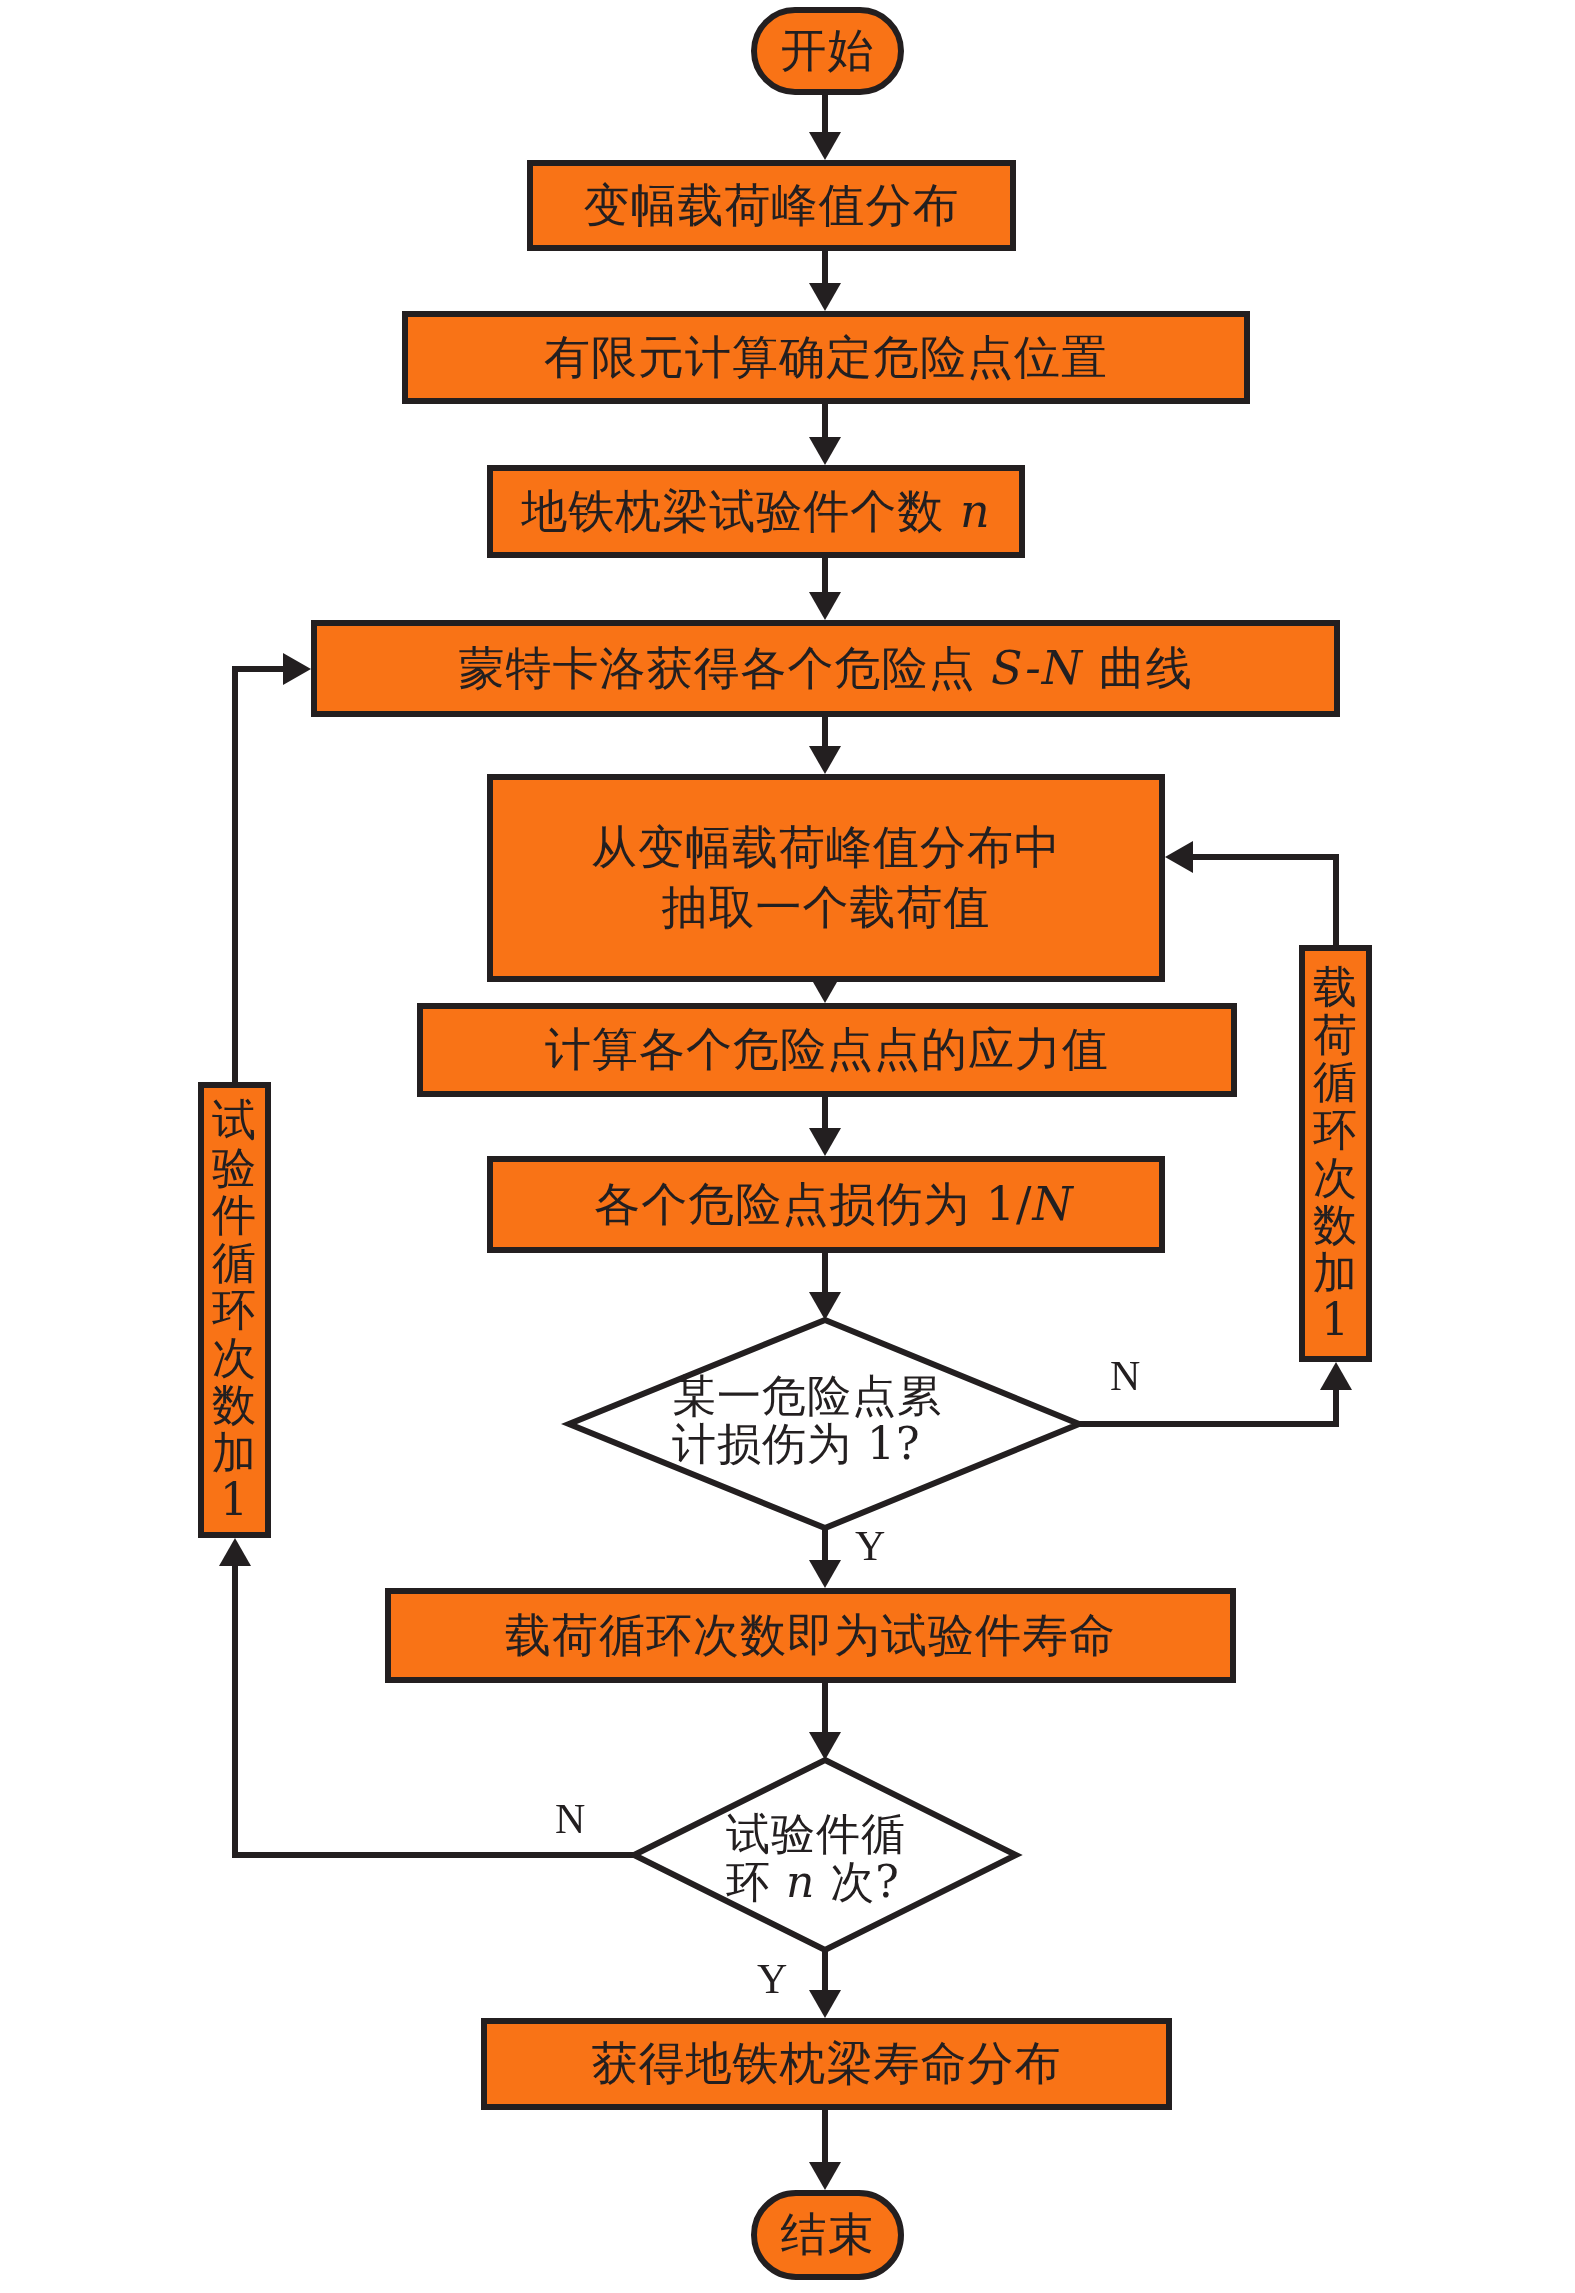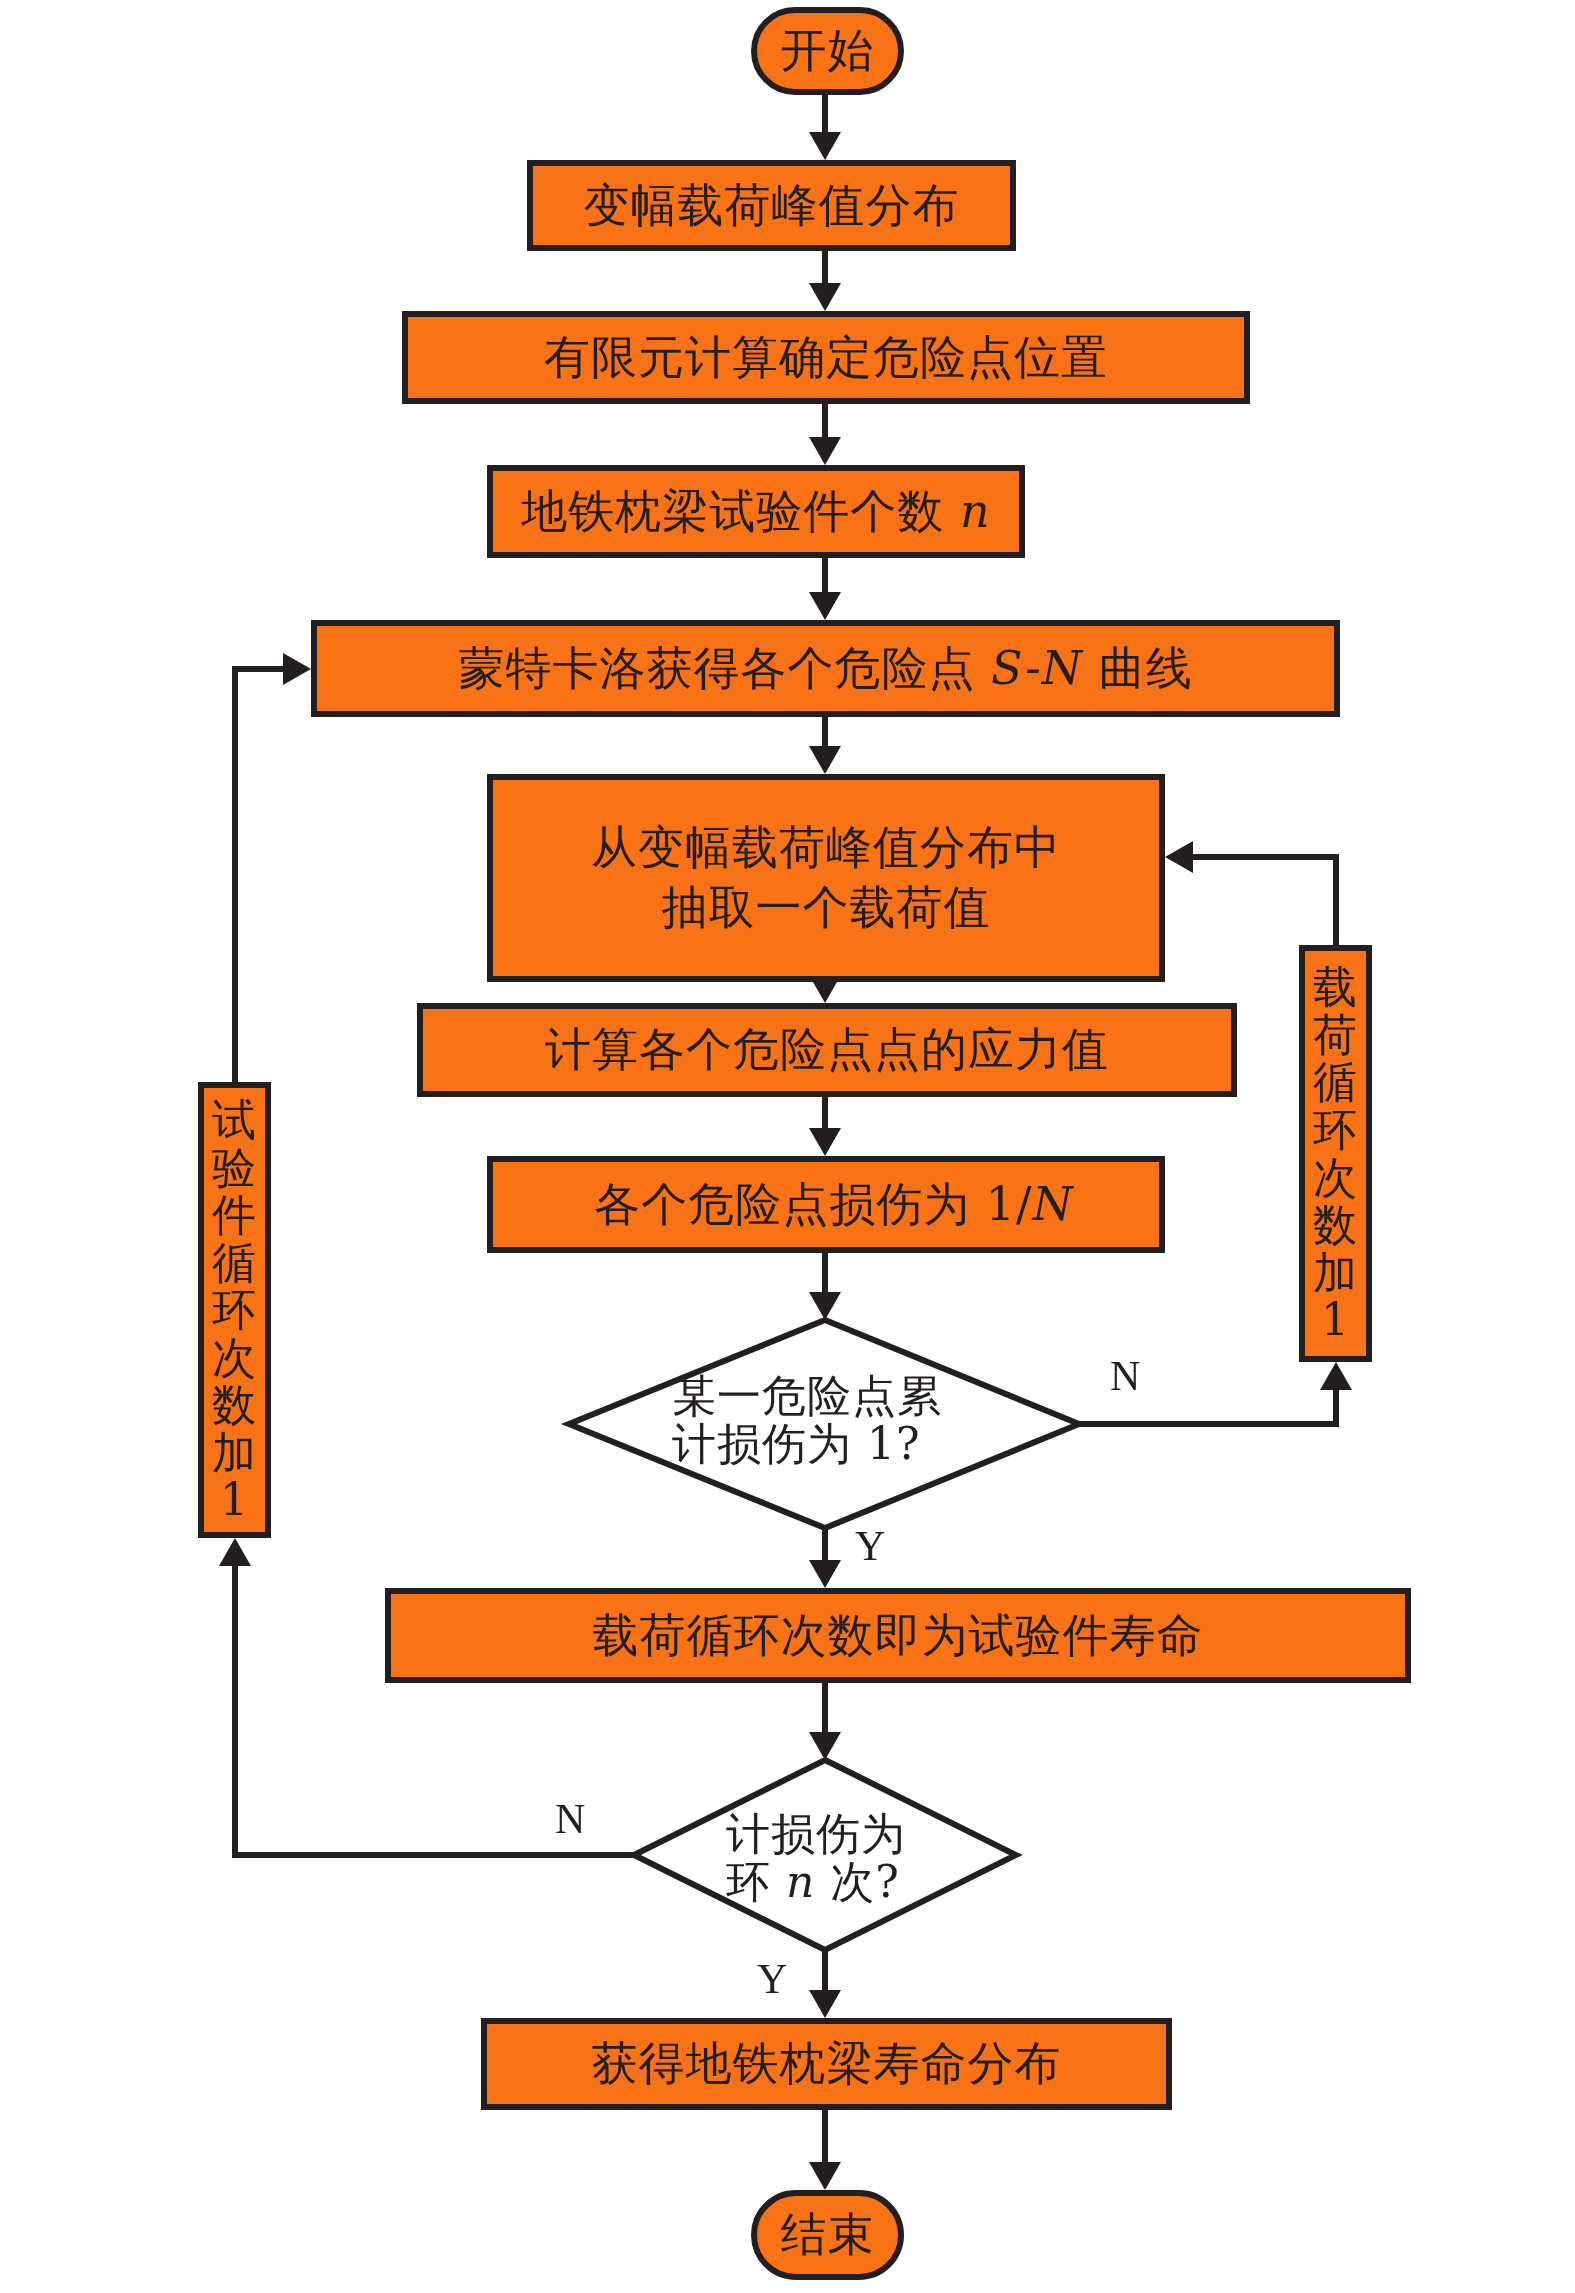--- a/index.html
+++ b/index.html
@@ -91,33 +91,33 @@
   <span>从变幅载荷峰值分布中</span>
   <span>抽取一个载荷值</span>
 </div>
 <div class="node" style="left:417px; top:1003px; width:820px; height:94px;">
   <span>计算各个危险点点的应力值</span>
 </div>
 <div class="node" style="left:487px; top:1156px; width:678px; height:97px;padding-left:16px;">
   <span>各个危险点损伤为 1/</span>
     <span class="ital">N</span>
 </div>
-<div class="node" style="left:385px; top:1588px; width:1026px; height:95px;">
+<div class="node" style="left:385px; top:1588px; width:851px; height:95px;">
   <span>载荷循环次数即为试验件寿命</span>
 </div>
 <div class="node" style="left:481px; top:2018px; width:691px; height:92px;">
   <span>获得地铁枕梁寿命分布</span>
 </div>
 
 <div class="diamond-text" style="left:672px; top:1372px;">
   <div>某一危险点累</div>
   <div>计损伤为 1?</div>
 </div>
 <div class="diamond-text" style="left:726px; top:1810px;">
-  <div>计损伤为</div>
+  <div>试验件循</div>
   <div><span>环</span>&nbsp;<span class="ital">n</span>&nbsp;<span>次?</span></div>
 </div>
 
 <div class="yn" style="left:1110px; top:1352px;">N</div>
 <div class="yn" style="left:855px; top:1522px;">Y</div>
 <div class="yn" style="left:555px; top:1795px;">N</div>
 <div class="yn" style="left:757px; top:1955px;">Y</div>
 
 <div class="node vertical" style="left:1299px; top:945px; width:73px; height:417px;">
   <span>载</span>

